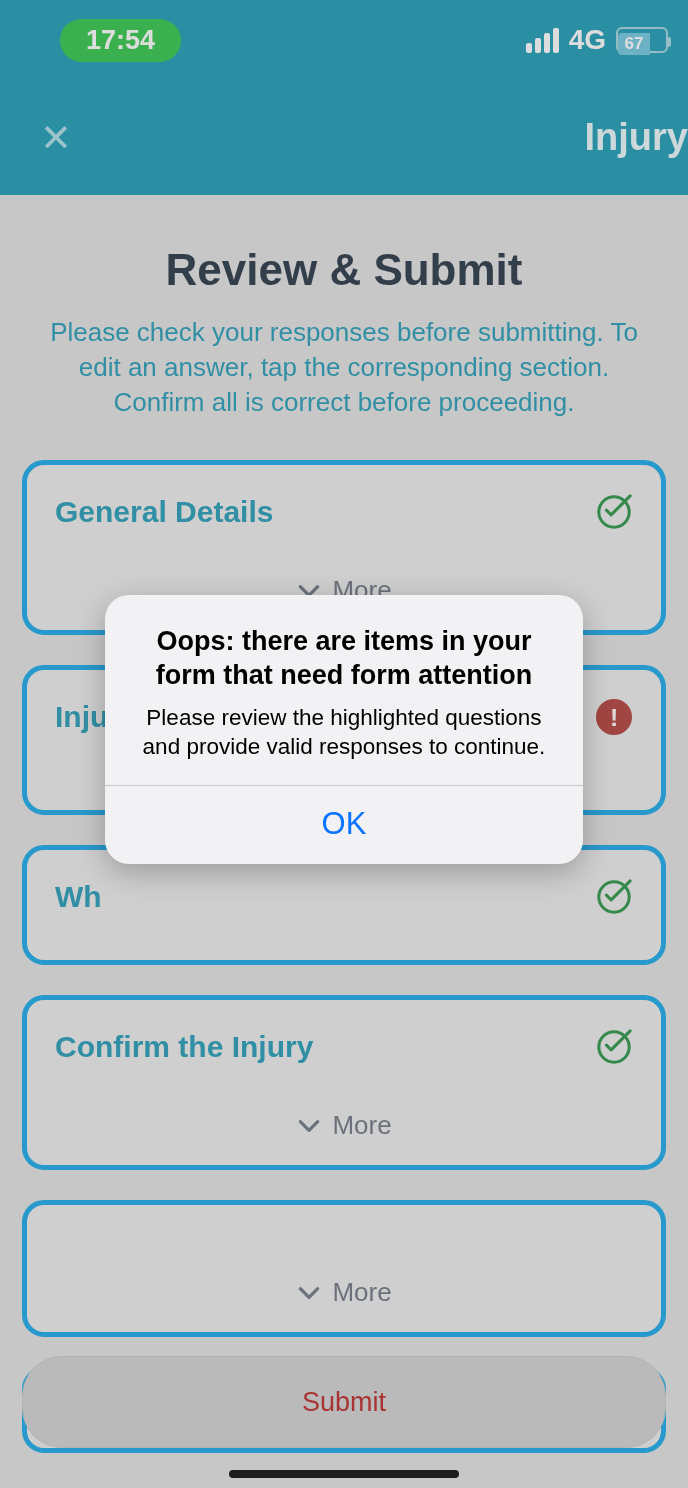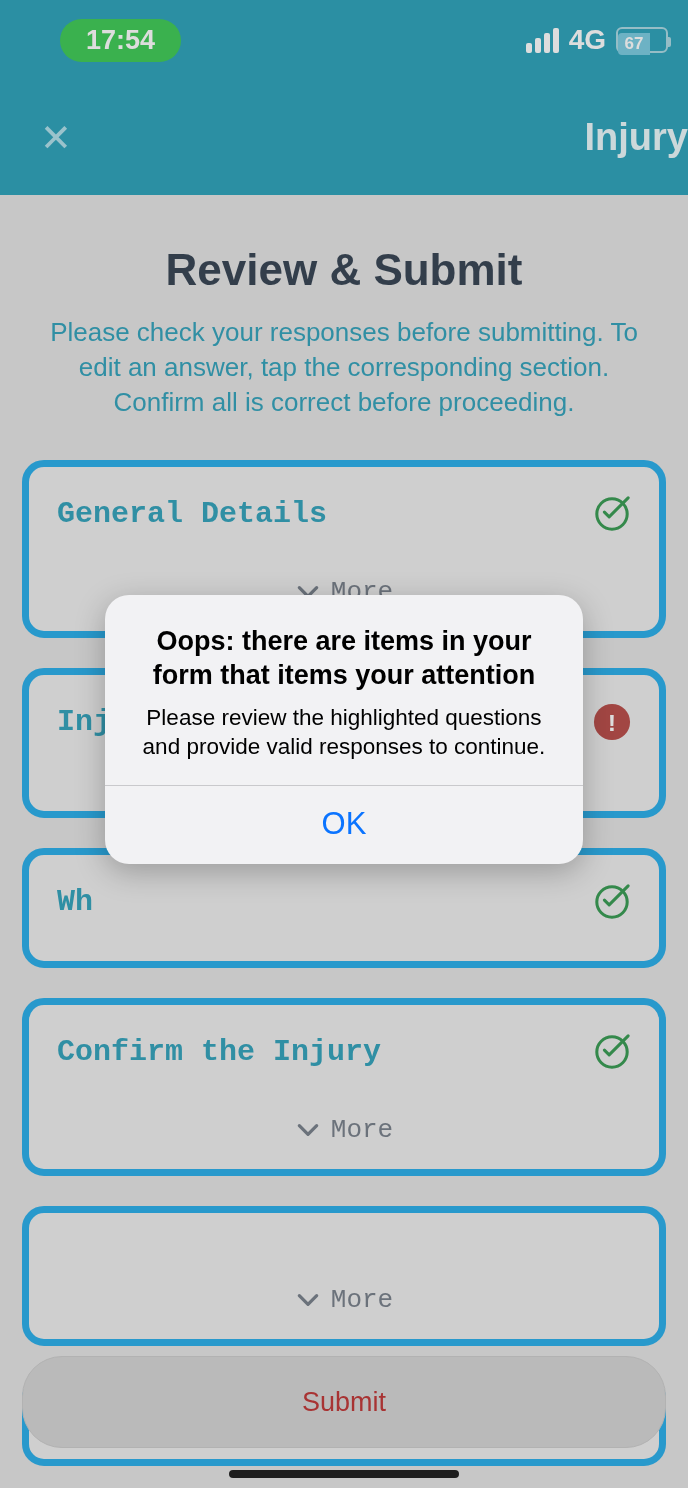--- a/index.html
+++ b/index.html
@@ -20,21 +20,21 @@
   .nav-bar { flex:1; display:flex; align-items:center; position:relative; }
   .close-x { position:absolute; left:40px; color:#a6dce8; font-size:38px; font-weight:300; line-height:1; }
   .nav-title { width:100%; text-align:right; color:#e9f8fb; font-size:38px; font-weight:600; }
 
   
   .content { padding: 40px 22px 0; position:relative; height: calc(1488px - 195px); }
   .page-title { text-align:center; font-size:44px; font-weight:700; color:#1c2b3d; margin-top:10px; }
   .page-sub { text-align:center; font-size:26px; color:#1897b3; margin-top:20px; padding:0 10px; line-height:1.35; }
 
   .cards { margin-top:40px; display:flex; flex-direction:column; gap:30px; }
-  .card { background:#ececec; border:7px solid #0ea5e9; border-radius:22px; padding:28px 28px 24px;font-family:Liberation Mono, monospace; }
+  .card { background:#ececec; border:5px solid #0ea5e9; border-radius:22px; padding:28px 28px 24px; }
   .card-head { display:flex; align-items:center; justify-content:space-between; }
   .card-title { color:#1897b3; font-size:30px; font-weight:700; }
   .status-icon { width:38px; height:38px; }
   .status-icon.ok svg circle { stroke:#1e8f3d; fill:none; stroke-width:3.2; }
   .status-icon.ok svg path { stroke:#1e8f3d; fill:none; stroke-width:3.2; stroke-linecap:round; stroke-linejoin:round; }
   .status-icon.err svg circle.bg { fill:#b03632; }
   .status-icon.err svg text { fill:#fff; font-weight:700; font-size:26px; }
   .more-row { display:flex; align-items:center; justify-content:center; gap:10px; margin-top:44px; color:#67707c; font-size:26px; }
   .more-row svg { width:26px; height:26px; }
   .more-row svg path { stroke:#67707c; stroke-width:3; fill:none; stroke-linecap:round; stroke-linejoin:round; }
@@ -174,20 +174,20 @@
     <div class="submit-bar">
       <div class="submit-btn">Submit</div>
     </div>
   </div>
 
   <div class="home-ind"></div>
 
   <div class="modal-backdrop"></div>
   <div class="alert">
     <div class="alert-body">
-      <div class="alert-title">Oops: there are items in your form that items your attention</div>
+      <div class="alert-title">Oops: there are items in your form that need form attention</div>
       <div class="alert-msg">Please review the highlighted questions and provide valid responses to continue.</div>
     </div>
     <div class="alert-sep"></div>
     <div class="alert-ok">OK</div>
   </div>
 
 </div>
 
 </body></html>

